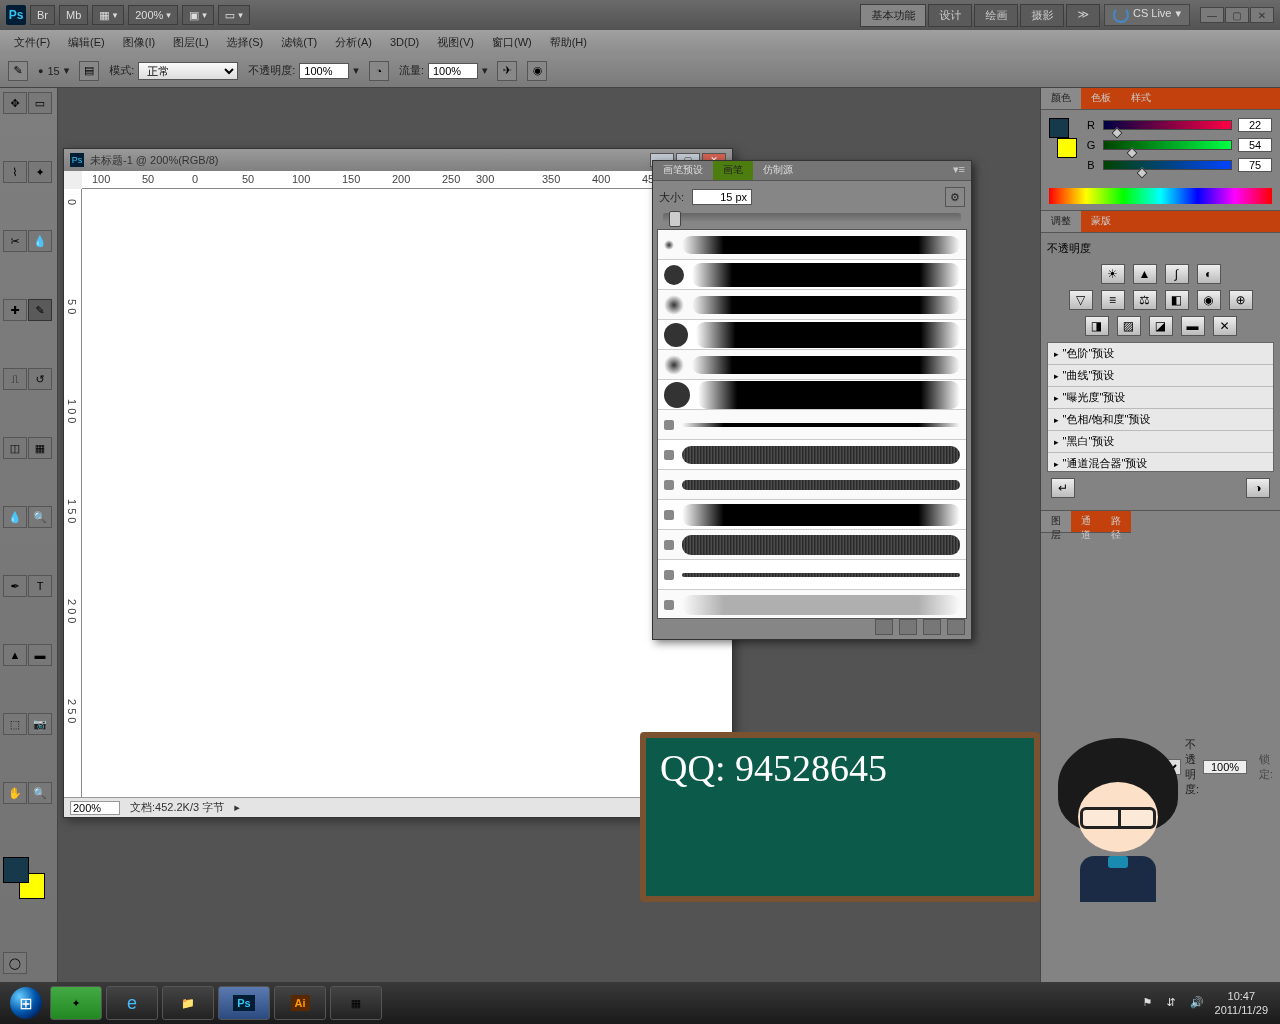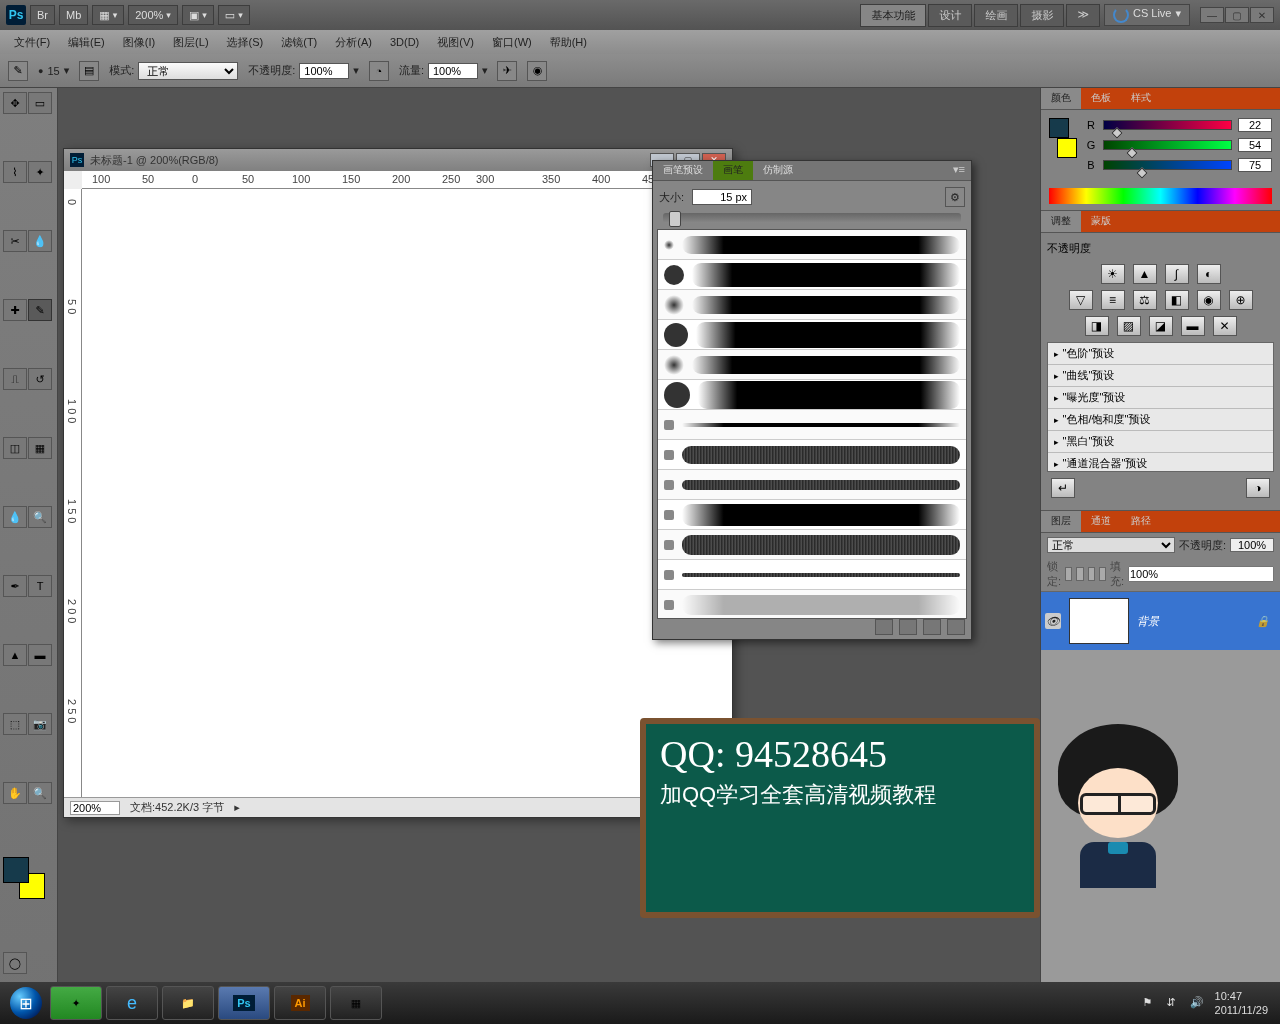--- a/index.html
+++ b/index.html
@@ -77,49 +77,49 @@
 .slider-track.b{background:linear-gradient(90deg,#040,#04f)}
 .slider-thumb{position:absolute;top:8px;width:8px;height:8px;background:#ccc;border:1px solid #333;transform:translateX(-50%) rotate(45deg)}
 .slider-row input{width:34px;border:1px solid #555;text-align:center;background:#fff}
 .spectrum{height:16px;margin:2px 8px 6px;background:linear-gradient(90deg,red,yellow,lime,cyan,blue,magenta,red)}
 .adj-panel{padding:6px}
 .adj-row{display:flex;gap:8px;justify-content:center;margin:6px 0}
 .adj-ico{width:24px;height:20px;background:linear-gradient(#eee,#bbb);border:1px solid #555;display:flex;align-items:center;justify-content:center;font-size:12px}
 .preset-list{background:#ddd;border:1px solid #666;margin:4px 0;max-height:130px;overflow:auto}
 .preset-item{padding:3px 6px;border-bottom:1px solid #bbb;background:#e8e8e8;display:flex;align-items:center;gap:4px}
 .preset-item::before{content:"▸";font-size:9px}
-.layers-panel{flex:1;display:flex;flex-direction:column}
+.layers-panel{flex:1;display:flex;flex-direction:row}
 .lp-opts{padding:4px 6px;display:flex;align-items:center;gap:4px;font-size:10px;color:#222}
 .lp-opts select{flex:1;border:1px solid #666;background:#ddd}
 .lp-opts input{width:44px;border:1px solid #666;text-align:center;background:#eee}
 .lp-locks{padding:2px 6px;display:flex;align-items:center;gap:4px;font-size:10px;color:#444;border-bottom:1px solid #666}
 .lp-locks .lk{width:16px;height:14px;background:#aaa;border:1px solid #666}
 .layer-list{flex:1;background:#9a9a9a;overflow:auto}
 .layer-item{height:58px;background:#3874d0;display:flex;align-items:center;padding:4px;gap:8px;color:#fff;font-style:italic}
 .layer-eye{width:16px;height:16px;display:flex;align-items:center;justify-content:center;color:#222;background:#ccc;border-radius:2px}
 .layer-thumb{width:60px;height:46px;background:#fff;border:1px solid #333}
 .layer-lock{margin-left:auto;margin-right:6px;opacity:.8}
-.promo{position:absolute;bottom:106px;left:640px;width:550px;height:200px;z-index:50;display:flex}
+.promo{position:absolute;bottom:122px;left:640px;width:550px;height:170px;z-index:50;display:flex}
 .promo-board{flex:1;background:#0c5a4a;border:6px solid #7a5230;border-radius:4px;padding:8px 14px;color:#fff}
 .promo-board .qq{font-size:38px;font-family:Georgia,serif}
 .promo-board .line{font-size:22px;margin-top:4px}
 .avatar{width:150px;height:170px;position:relative}
 .avatar .hair{position:absolute;top:6px;left:18px;width:120px;height:95px;background:#1a1a1a;border-radius:55% 55% 40% 40%}
 .avatar .face{position:absolute;top:50px;left:38px;width:80px;height:70px;background:#fde0c8;border-radius:50%}
 .avatar .glasses{position:absolute;top:75px;left:40px;width:76px;height:22px;border:3px solid #222;border-radius:6px;background:rgba(255,255,255,.3)}
 .avatar .glasses::after{content:"";position:absolute;left:50%;top:-2px;bottom:-2px;width:3px;background:#222}
 .avatar .body{position:absolute;bottom:0;left:40px;width:76px;height:46px;background:#1b2b45;border-radius:14px 14px 0 0}
 .avatar .bow{position:absolute;bottom:34px;left:68px;width:20px;height:12px;background:#1a8bb0;border-radius:3px}
 .taskbar{position:absolute;bottom:0;left:0;right:0;height:42px;background:linear-gradient(#3a3a3a,#1a1a1a);display:flex;align-items:center;padding:0 6px;gap:4px;z-index:100}
 .start-btn{width:40px;height:40px;display:flex;align-items:center;justify-content:center}
 .start-orb{width:32px;height:32px;border-radius:50%;background:radial-gradient(circle at 30% 30%,#6cf,#05a,#003);display:flex;align-items:center;justify-content:center;color:#fff;font-size:16px}
 .task-item{width:52px;height:34px;border:1px solid #555;background:linear-gradient(#444,#222);display:flex;align-items:center;justify-content:center;border-radius:3px}
 .task-item.active{background:linear-gradient(#5a7ab0,#2a4a80)}
 .tray{margin-left:auto;display:flex;align-items:center;gap:10px;color:#ddd;font-size:10px;padding-right:6px}
-.tray .clock{line-height:1.3}
+.tray .clock{text-align:center;line-height:1.3}
 .tray-ico{width:14px;height:14px;display:inline-block}
 .iconbar{position:absolute;right:242px;top:88px;width:28px;background:#7a7a7a;border:1px solid #444;padding:2px;z-index:5}
 .iconbar .ib{height:24px;margin-bottom:2px;background:#888;border:1px solid #555;display:flex;align-items:center;justify-content:center;font-size:10px}
 .cslive{display:flex;align-items:flex-start;gap:4px;background:#6a6a6a;padding:2px 8px;border:1px solid #444;color:#ddd}
 .cslive::before{content:"";width:12px;height:12px;border:2px solid #48c;border-radius:50%;border-top-color:transparent}
 .arrow-down::after{content:"▾";margin-left:3px;font-size:9px}
 </style>
 </head>
 <body>
 
@@ -452,21 +452,20 @@
           <span class="layer-lock">🔒</span>
         </div>
       </div>
     </div>
   </div>
 </div>
 
 <div class="promo">
   <div class="promo-board">
     <div class="qq">QQ: 94528645</div>
-    <div class="line">加QQ学习全套高清视频教程</div>
   </div>
   <div class="avatar">
     <div class="hair"></div>
       <div class="face"></div>
       <div class="glasses"></div>
       <div class="body"></div>
       <div class="bow"></div>
   </div>
 </div>
 

